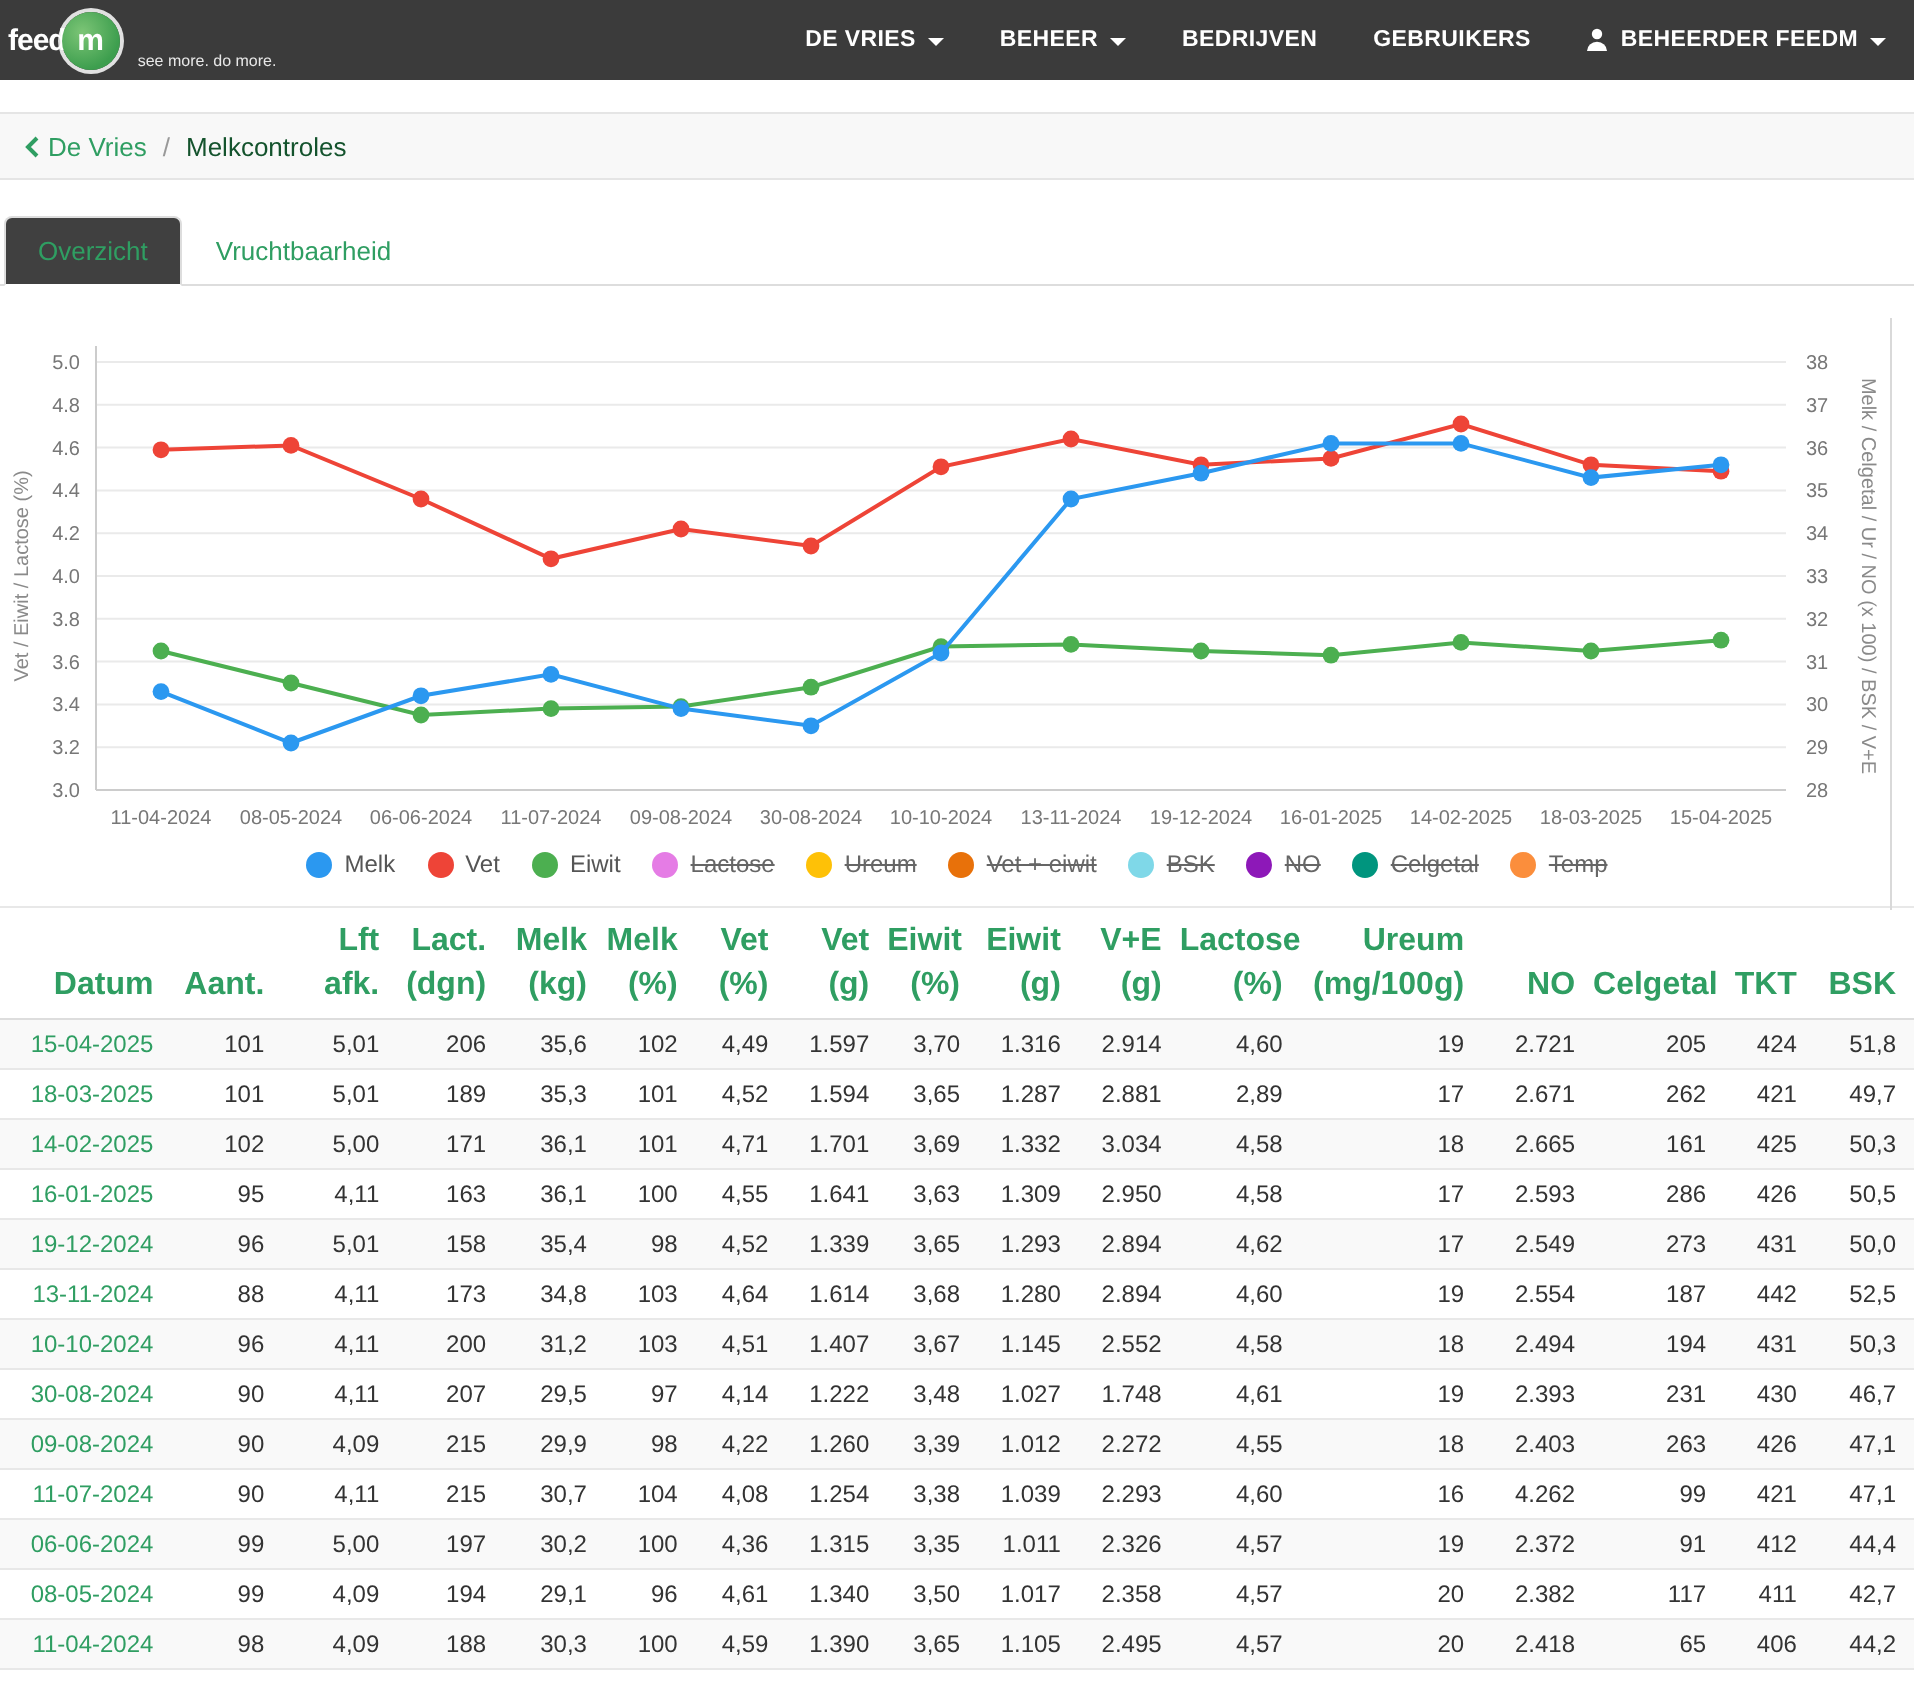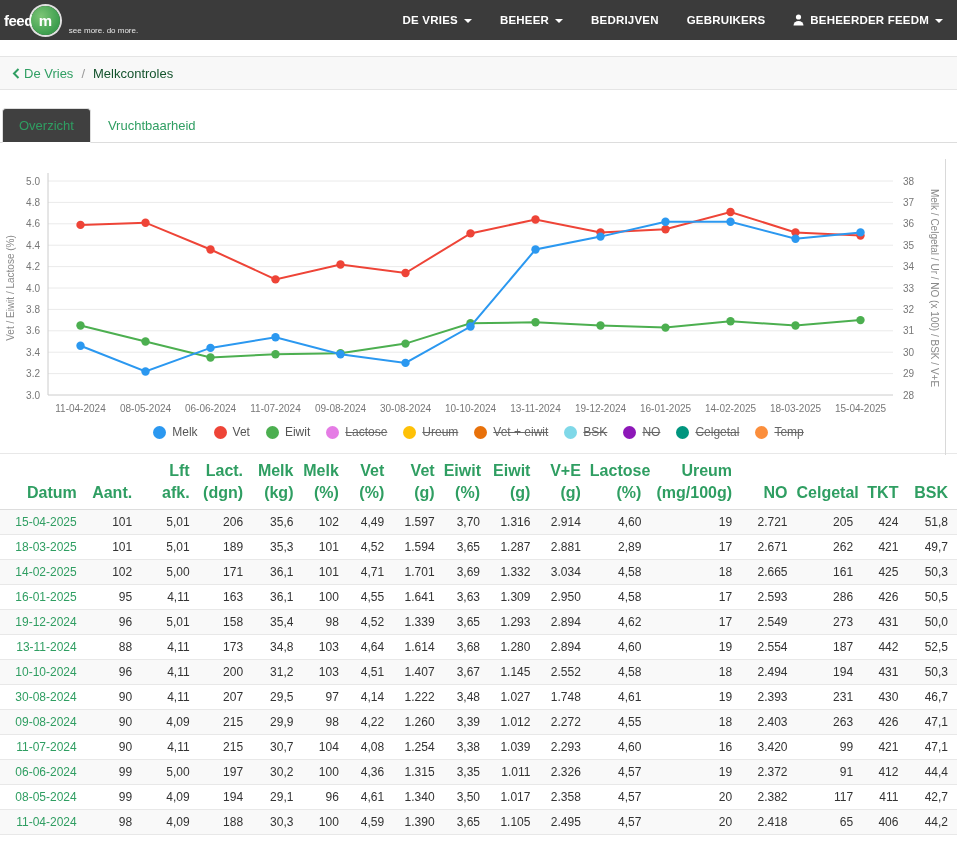--- a/index.html
+++ b/index.html
@@ -517,21 +517,21 @@
         <td>215</td>
         <td>30,7</td>
         <td>104</td>
         <td>4,08</td>
         <td>1.254</td>
         <td>3,38</td>
         <td>1.039</td>
         <td>2.293</td>
         <td>4,60</td>
         <td>16</td>
-        <td>3.420</td>
+        <td>4.262</td>
         <td>99</td>
         <td>421</td>
         <td>47,1</td>
       </tr>
       <tr class="stripe">
         <td class="date">06-06-2024</td>
         <td>99</td>
         <td>5,00</td>
         <td>197</td>
         <td>30,2</td>

